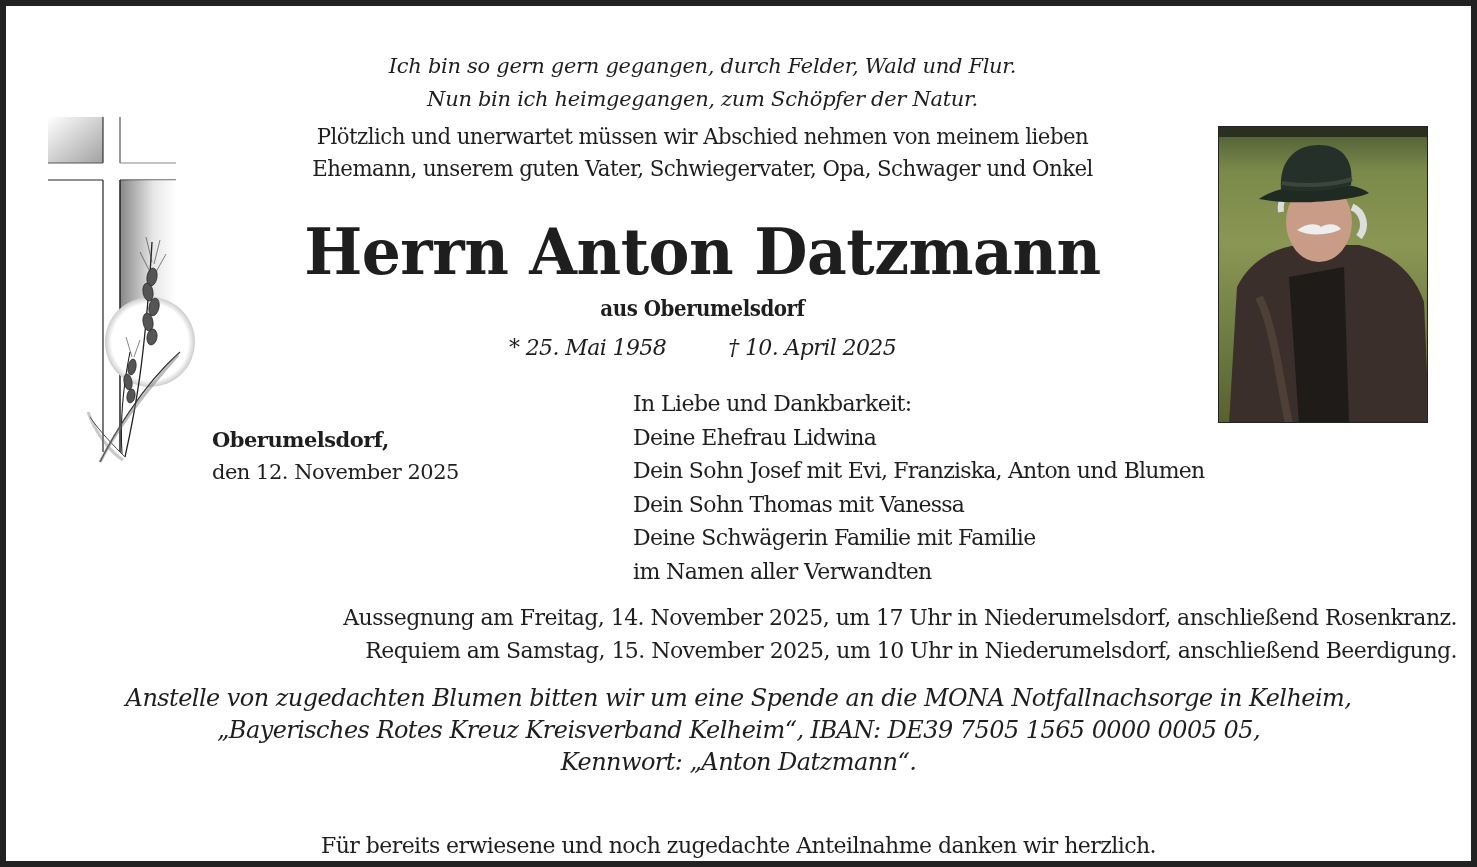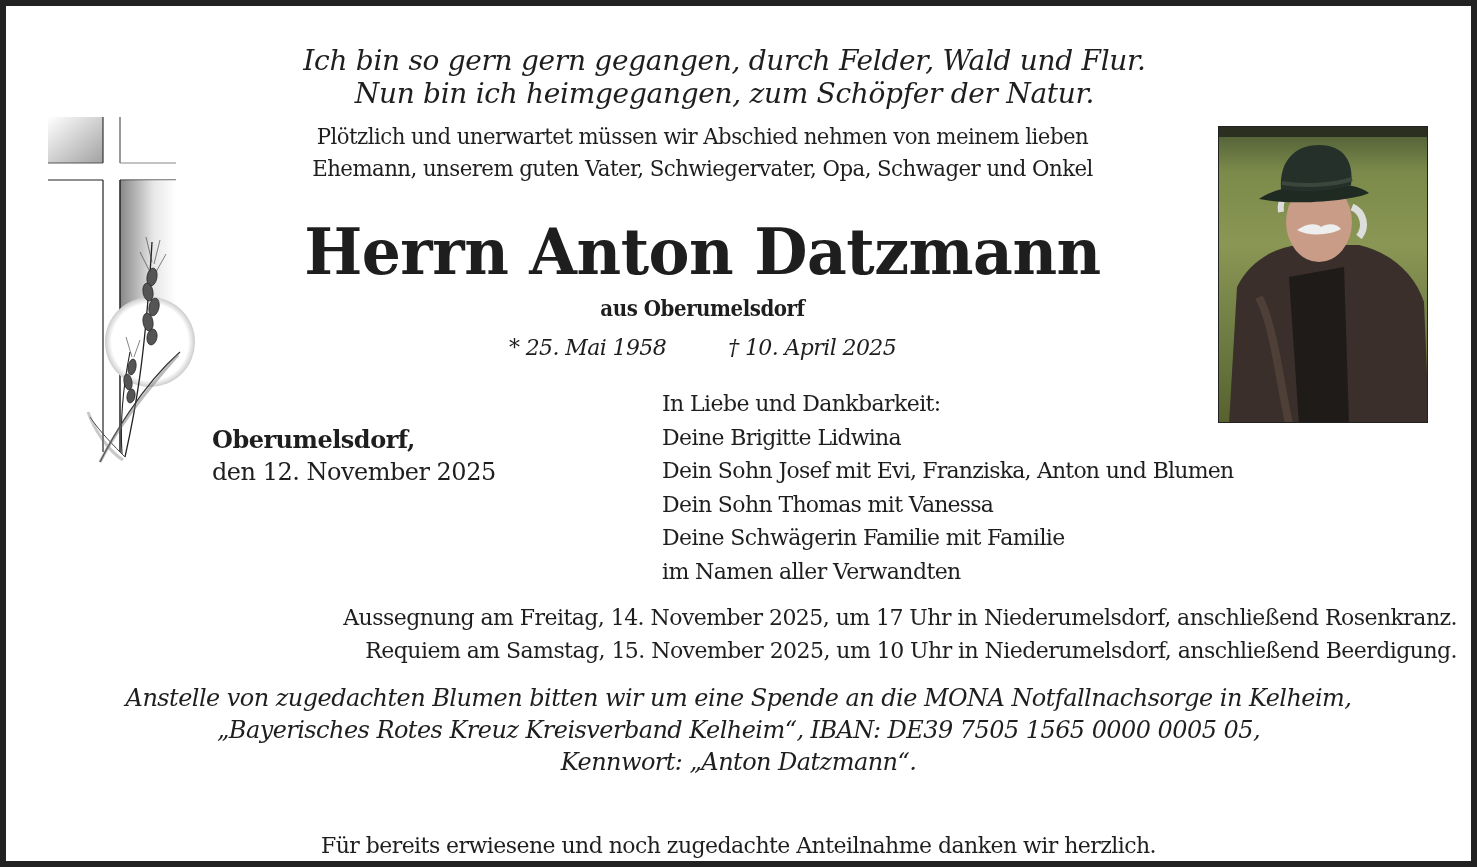--- a/index.html
+++ b/index.html
@@ -5,33 +5,33 @@
   html, body { margin: 0; padding: 0; background: #fff; }
   body { width: 1477px; height: 867px; overflow: hidden; position: relative; }
   .frame {
     position: absolute; left: 0; top: 0; width: 1477px; height: 867px;
     box-sizing: border-box; border: 6px solid #222; background: #fff;
   }
   .serif { font-family: "DejaVu Serif", "Liberation Serif", serif; color: #1e1e1e; }
   .abs { position: absolute; }
   .center { text-align: center; }
 
-  .poem { left: 0; width: 1405px; top: 44px; font-size: 28px; font-style: italic; line-height: 33px; letter-spacing: -0.3px; padding-left: 22px; }
+  .poem { left: 0; width: 1405px; top: 50px; font-size: 21px; font-style: italic; line-height: 33px; letter-spacing: -0.3px; }
   .intro { left: 205px; width: 995px; top: 121px; font-size: 21.5px; line-height: 32px; letter-spacing: -0.55px; transform: scaleX(0.99); }
   .name { left: 205px; width: 995px; top: 212px; font-size: 64px; font-weight: bold; line-height: 80px; letter-spacing: -0.5px; transform: scaleX(0.96); }
   .from { left: 205px; width: 995px; top: 293px; font-size: 22px; font-weight: bold; line-height: 30px; letter-spacing: -0.5px; transform: scaleX(0.9); }
   .dates { left: 205px; width: 995px; top: 333px; font-size: 22px; line-height: 30px; letter-spacing: -0.6px; }
   .dates span { display: inline-block; font-style: italic; }
   .dates .gap { width: 62px; }
 
-  .place { left: 212px; top: 424px; font-size: 24px; line-height: 32px; letter-spacing: -0.5px; }
+  .place { left: 212px; top: 424px; font-size: 21px; line-height: 32px; letter-spacing: -0.5px; }
   .place b { font-weight: bold; }
 
   .family { left: 633px; top: 387px; font-size: 22px; line-height: 33.5px; letter-spacing: -0.6px; white-space: nowrap; }
-  .family .line { display: block; margin-left: 29px; }
+  .family .line { display: block; }
   .family b { font-weight: normal; letter-spacing: -0.8px; }
 
   .services { left: 20px; width: 1437px; top: 601px; font-size: 22px; line-height: 33px; letter-spacing: -0.55px; text-align: right; }
   .donation { left: 20px; width: 1437px; top: 682px; font-size: 24px; line-height: 32px; letter-spacing: -0.55px; font-style: italic; }
   .thanks { left: 20px; width: 1437px; top: 830px; font-size: 22px; line-height: 32px; letter-spacing: -0.55px; }
   .line { display: block; }
 
   .cross { left: 40px; top: 112px; width: 160px; height: 360px; }
   .photo {
     left: 1218px; top: 126px; width: 210px; height: 297px;
@@ -143,21 +143,21 @@
   </svg>
 </div>
 
 <div class="abs serif place">
   <b class="line">Oberumelsdorf,</b>
   <span class="line">den 12. November 2025</span>
 </div>
 
 <div class="abs serif family">
   <span class="line">In Liebe und Dankbarkeit:</span>
-  <span class="line"><span>Deine Brigitte </span><b>Lidwina</b></span>
+  <span class="line"><span>Deine Ehefrau </span><b>Lidwina</b></span>
   <span class="line"><span>Dein Sohn </span><b>Josef</b><span> mit </span><b>Evi, Franziska, Anton</b><span> und </span><b>Blumen</b></span>
   <span class="line"><span>Dein Sohn </span><b>Thomas</b><span> mit </span><b>Vanessa</b></span>
   <span class="line"><span>Deine Schwägerin </span><b>Familie</b><span> mit Familie</span></span>
   <span class="line">im Namen aller Verwandten</span>
 </div>
 
 <div class="abs serif center services">
   <span class="line">Aussegnung am Freitag, 14. November 2025, um 17 Uhr in Niederumelsdorf, anschließend Rosenkranz.</span>
   <span class="line">Requiem am Samstag, 15. November 2025, um 10 Uhr in Niederumelsdorf, anschließend Beerdigung.</span>
 </div>

